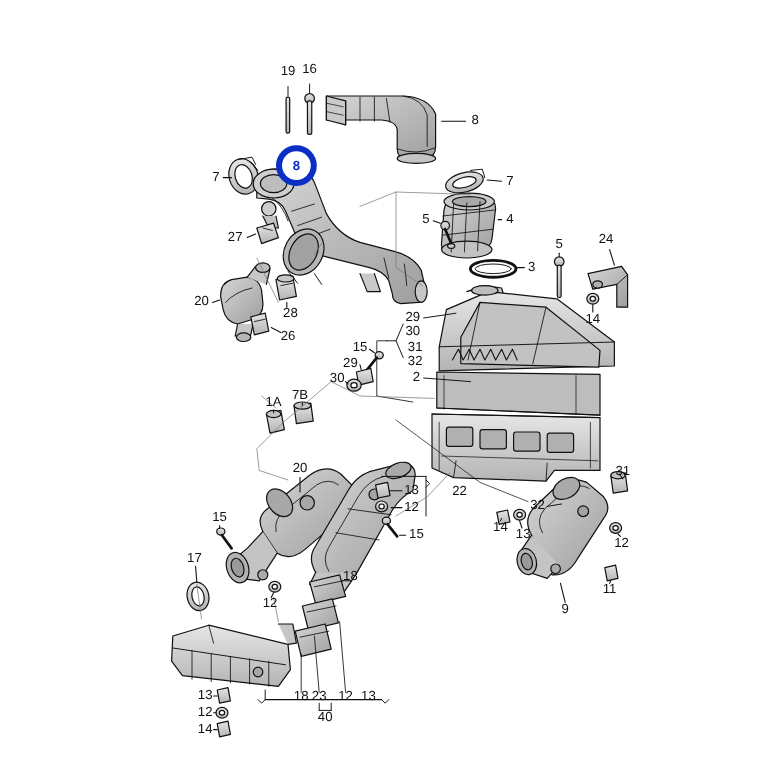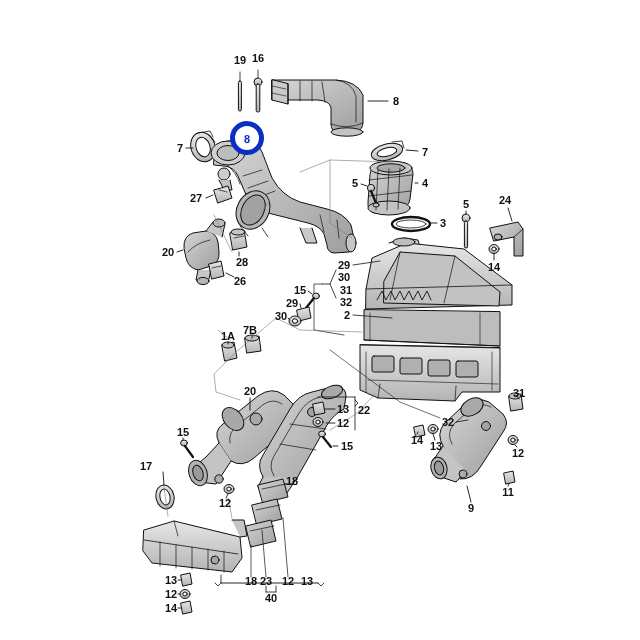--- a/index.html
+++ b/index.html
@@ -1,21 +1,21 @@
 <!DOCTYPE html>
 <html><head>
 <meta charset="utf-8">
 <style>
   html,body{margin:0;padding:0;background:#ffffff;}
   body{width:640px;height:640px;overflow:hidden;
        font-family:"Liberation Sans", sans-serif;}
   #stage{position:relative;width:640px;height:640px;background:#fff;}
   #art{position:absolute;left:0;top:0;width:640px;height:640px;}
   .lbl{position:absolute;font-family:"Liberation Sans",sans-serif;
-       font-size:11px;font-weight:bold;color:#111;line-height:1;
+       font-size:11px;font-weight:normal;color:#111;line-height:1;
        white-space:nowrap;transform:translate(-50%,-50%);}
   .hl-num{position:absolute;font-size:11px;font-weight:bold;color:#0b2fc4;
           transform:translate(-50%,-50%);}
 </style>
 </head>
 <body>
 
 <div id="stage">
 
   <svg id="art" viewBox="0 0 640 640">
@@ -436,24 +436,24 @@
       <div class="lbl" style="left: 346px; top: 290px;">31</div>
       <div class="lbl" style="left: 346px; top: 302px;">32</div>
       <div class="lbl" style="left: 347px; top: 315px;">2</div>
       <div class="lbl" style="left: 300px; top: 290px;">15</div>
       <div class="lbl" style="left: 292px; top: 303px;">29</div>
       <div class="lbl" style="left: 281px; top: 316px;">30</div>
       <div class="lbl" style="left: 228px; top: 336px;">1A</div>
       <div class="lbl" style="left: 250px; top: 330px;">7B</div>
       <div class="lbl" style="left: 250px; top: 391px;">20</div>
       <div class="lbl" style="left: 183px; top: 432px;">15</div>
-      <div class="lbl" style="left: 146px; top: 466px; text-align: center;">17</div>
+      <div class="lbl" style="left: 162px; top: 466px; text-align: center;">17</div>
       <div class="lbl" style="left: 225px; top: 503px;">12</div>
       <div class="lbl" style="left: 343px; top: 409px;">13</div>
-      <div class="lbl" style="left: 364px; top: 410px;">22</div>
+      <div class="lbl" style="left: 383px; top: 410px;">22</div>
       <div class="lbl" style="left: 343px; top: 423px;">12</div>
       <div class="lbl" style="left: 347px; top: 446px;">15</div>
       <div class="lbl" style="left: 292px; top: 481px;">18</div>
       <div class="lbl" style="left: 171px; top: 580px;">13</div>
       <div class="lbl" style="left: 171px; top: 594px;">12</div>
       <div class="lbl" style="left: 171px; top: 608px;">14</div>
       <div class="lbl" style="left: 251px; top: 581px;">18</div>
       <div class="lbl" style="left: 266px; top: 581px;">23</div>
       <div class="lbl" style="left: 288px; top: 581px;">12</div>
       <div class="lbl" style="left: 307px; top: 581px;">13</div>

